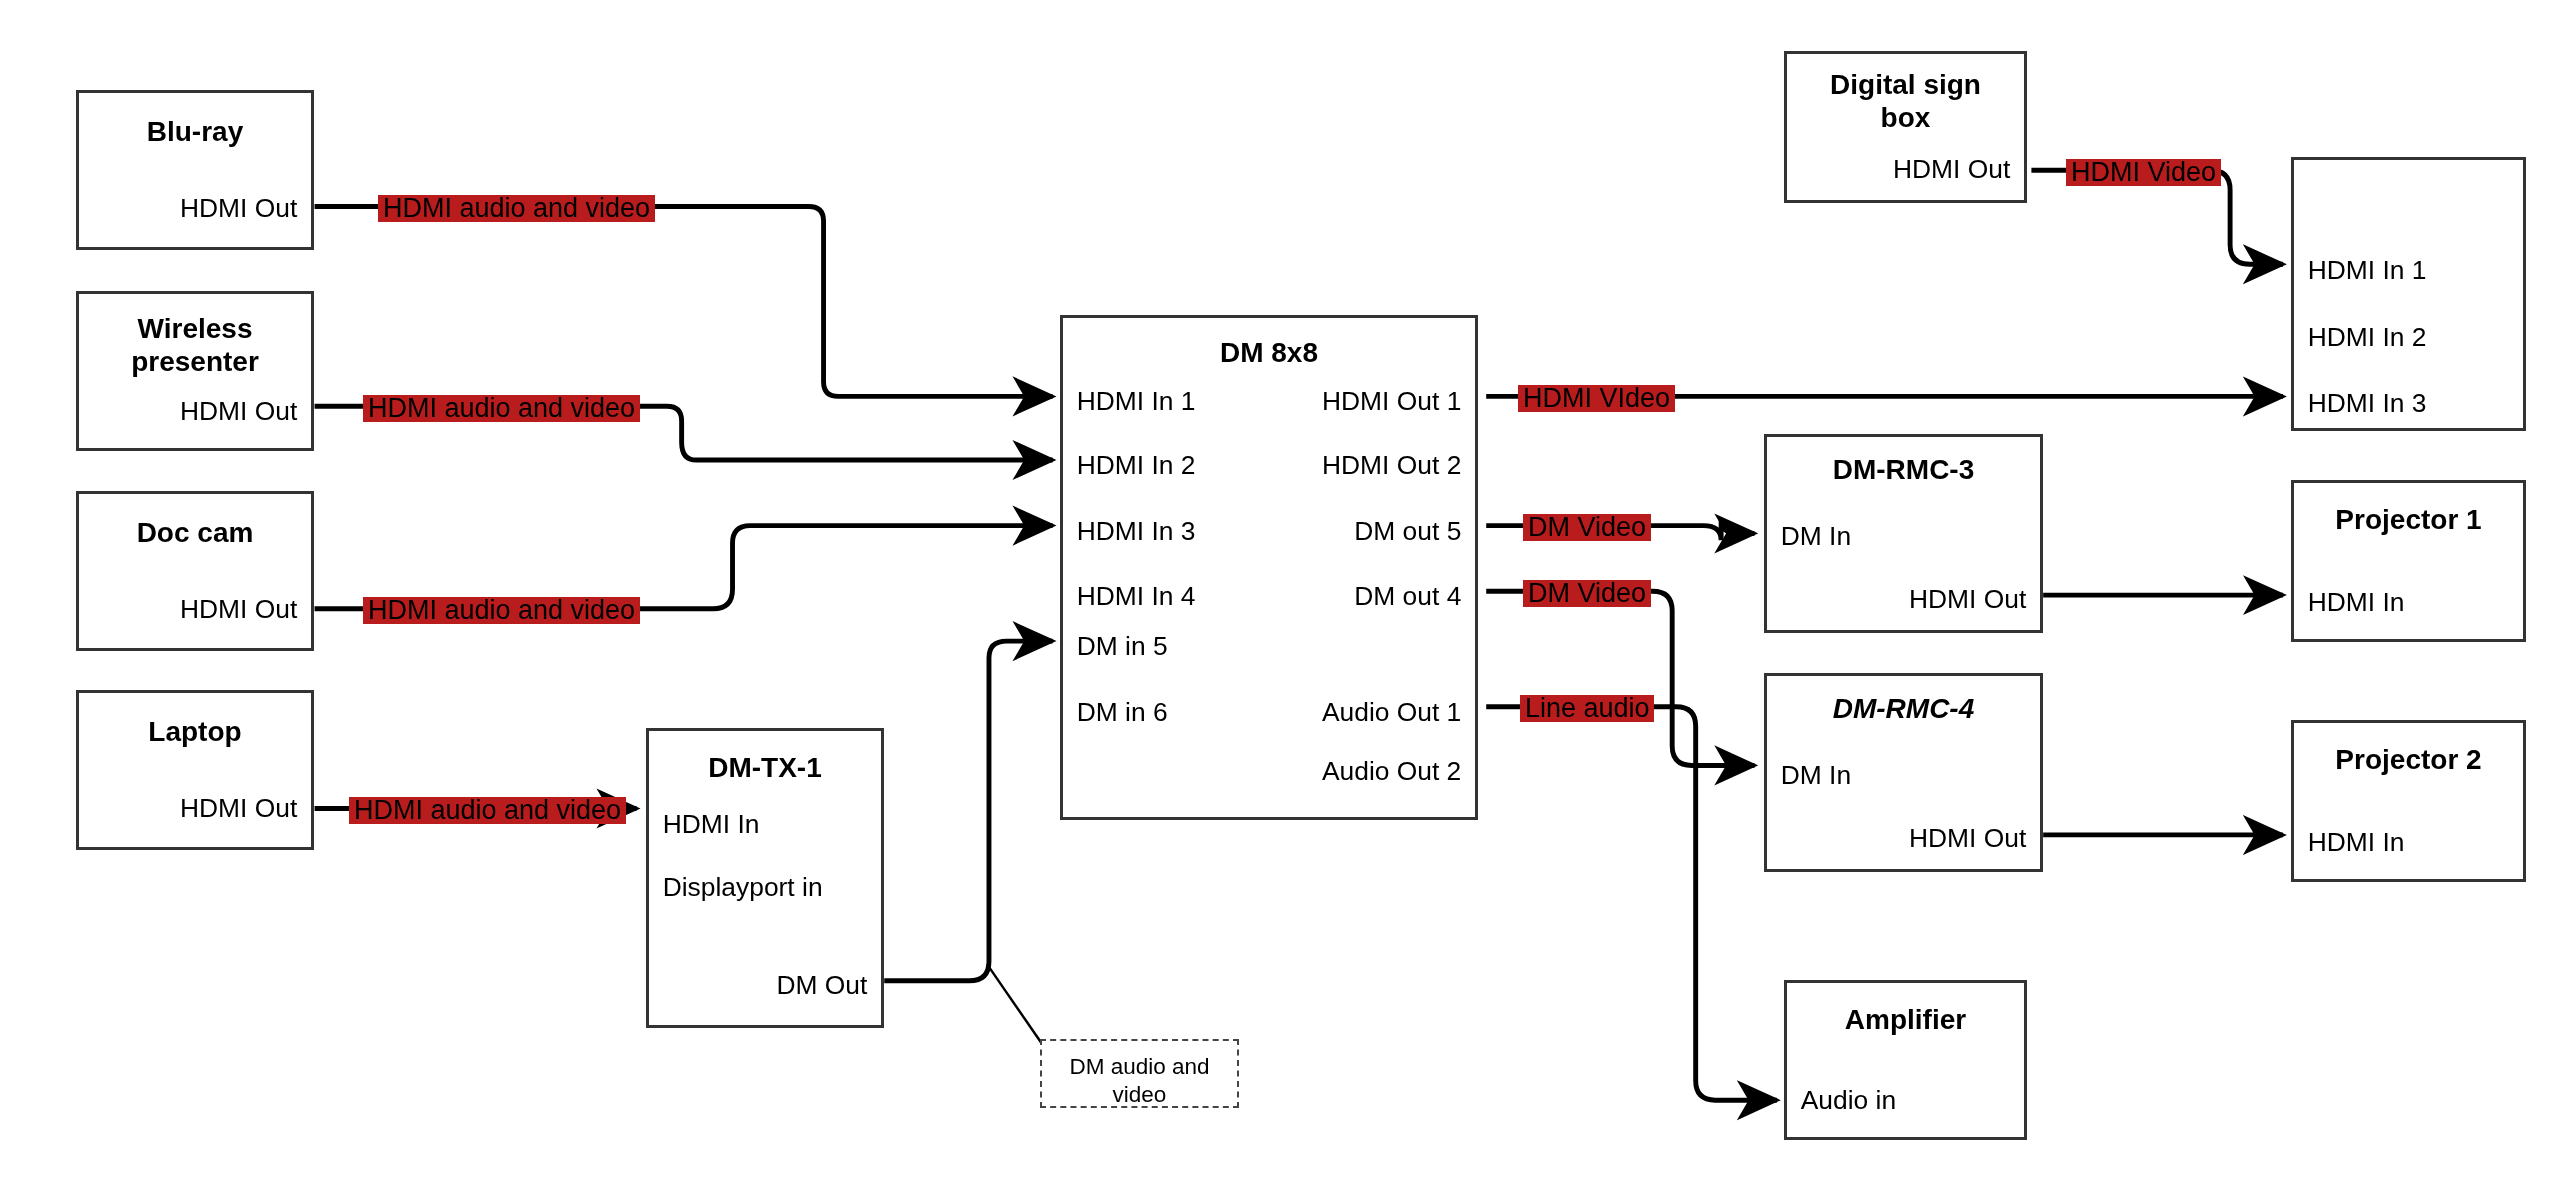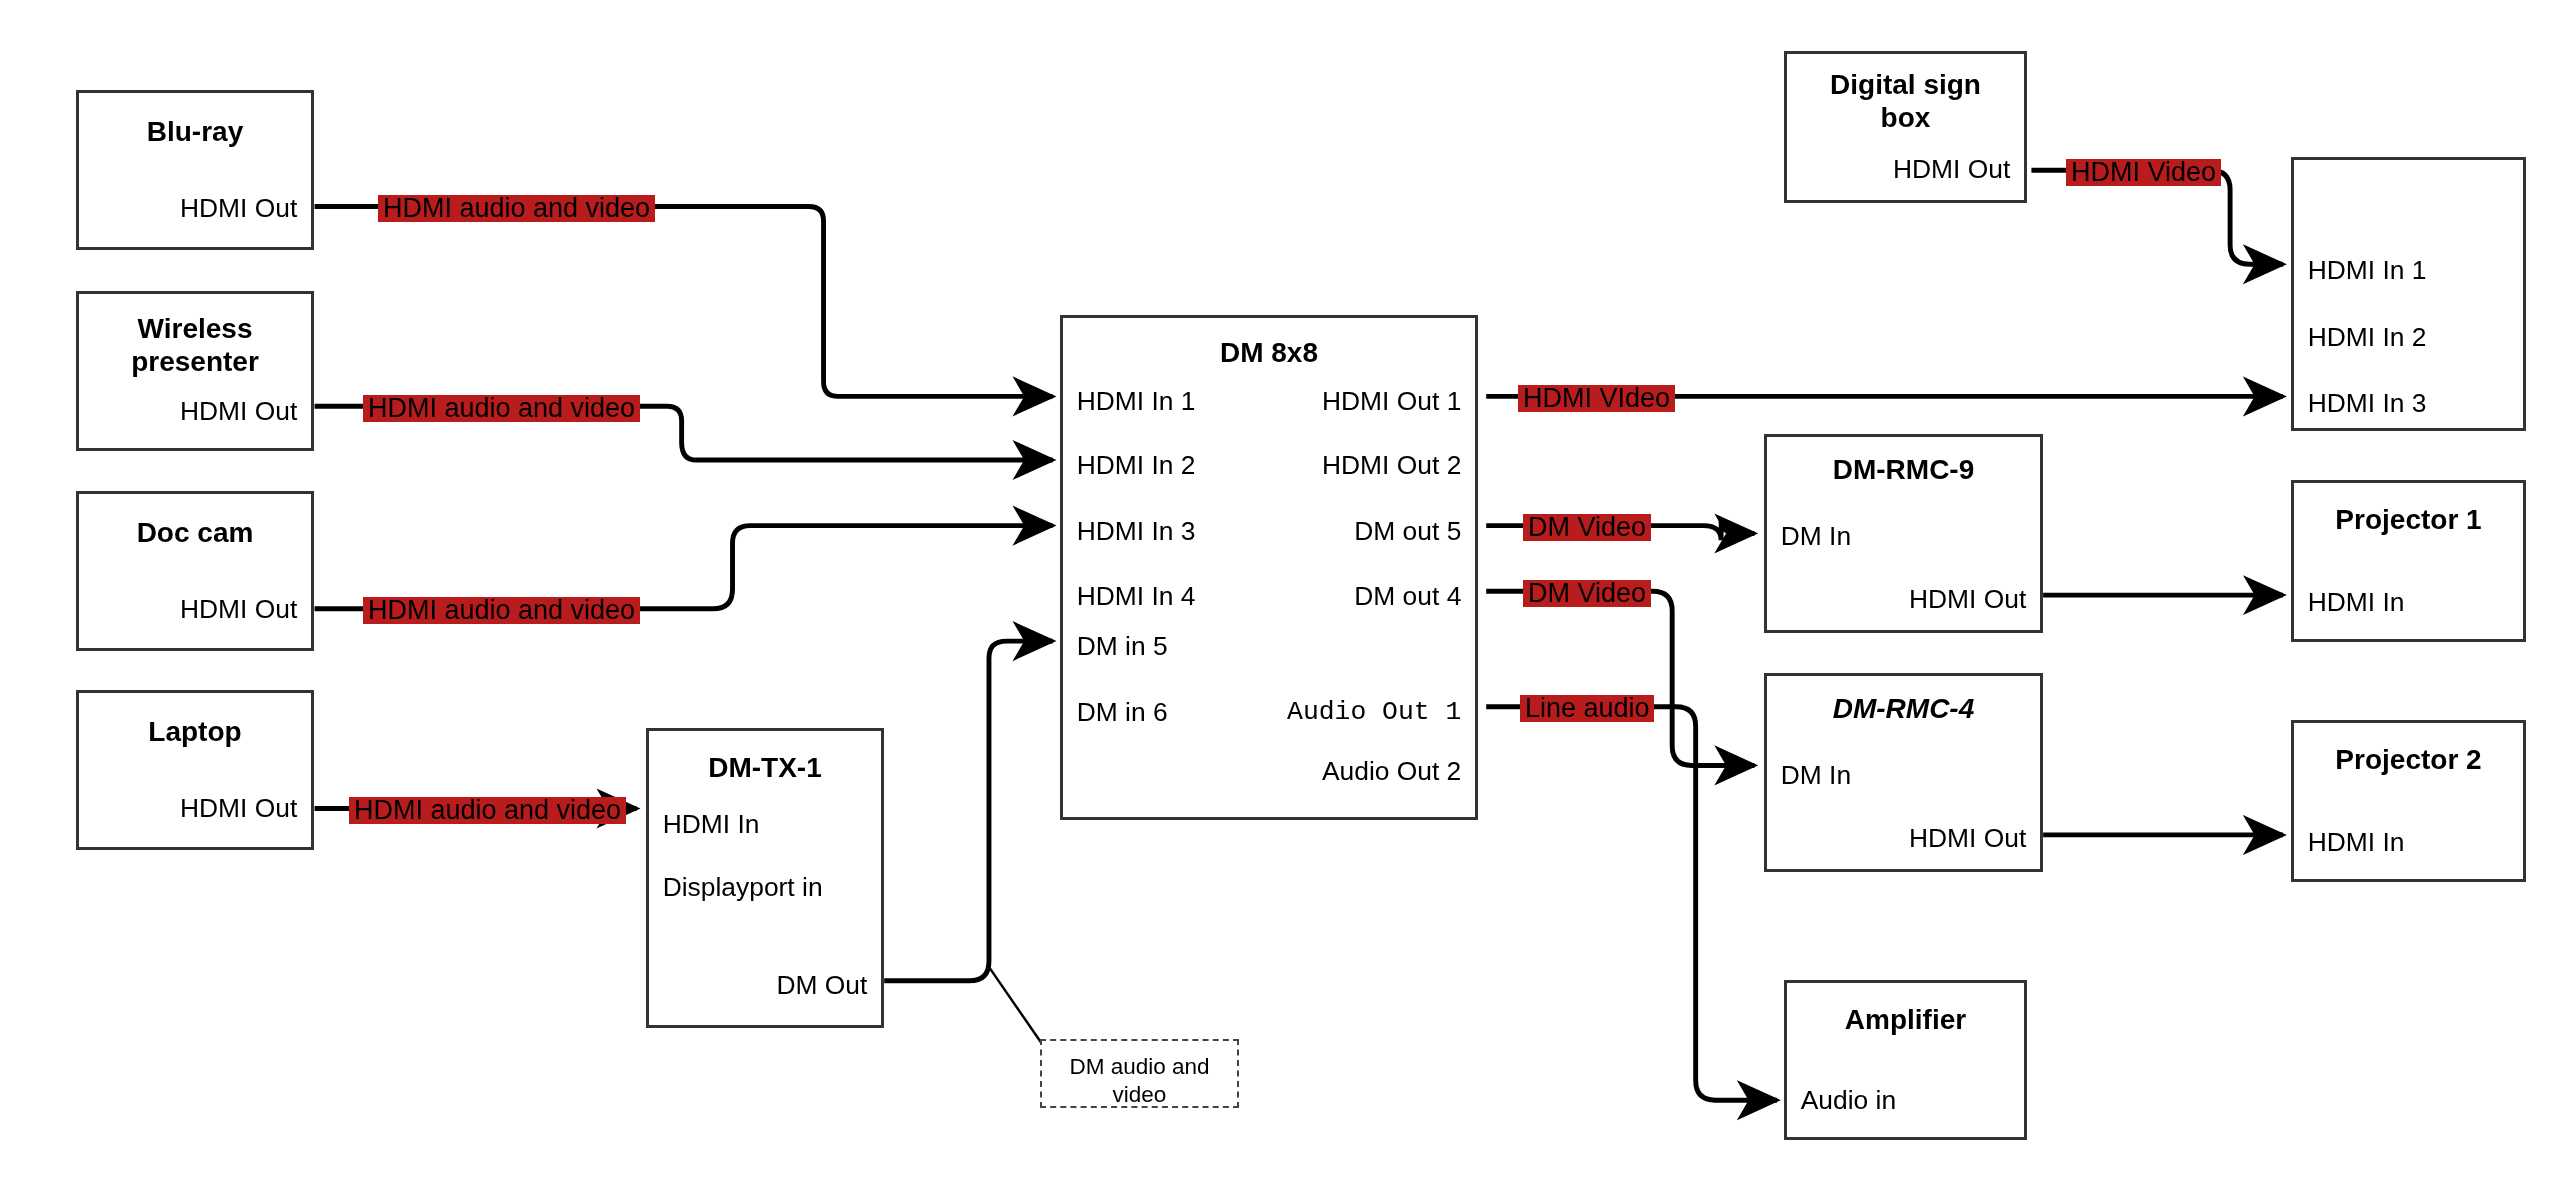--- a/index.html
+++ b/index.html
@@ -133,38 +133,38 @@
     <div class="port l" style="top:134px;">HDMI In 2</div>
     <div class="port l" style="top:200px;">HDMI In 3</div>
     <div class="port l" style="top:265px;">HDMI In 4</div>
     <div class="port l" style="top:315px;">DM in 5</div>
     <div class="port l" style="top:381px;">DM in 6</div>
 
     <div class="port r" style="top:70px;">HDMI Out 1</div>
     <div class="port r" style="top:134px;">HDMI Out 2</div>
     <div class="port r" style="top:200px;">DM out 5</div>
     <div class="port r" style="top:265px;">DM out 4</div>
-    <div class="port r" style="top:381px;font-family:Liberation Mono, monospace;">Audio Out 1</div>
+    <div class="port r" style="top:381px;">Audio Out 1</div>
     <div class="port r" style="top:440px;">Audio Out 2</div>
   </div>
 
   <div class="node" style="left:1784px;top:51px;width:243px;height:152px;">
     <div class="title" style="top:13.7px;white-space:pre-line;">Digital sign
 box</div>
     <div class="port r" style="top:102px;">HDMI Out</div>
   </div>
 
   <div class="node" style="left:2291px;top:157px;width:235px;height:274px;">
     <div class="port l" style="top:97px;">HDMI In 1</div>
     <div class="port l" style="top:164px;">HDMI In 2</div>
     <div class="port l" style="top:230px;">HDMI In 3</div>
   </div>
 
   <div class="node" style="left:1764px;top:434px;width:279px;height:199px;">
-    <div class="title" style="top:15.7px;">DM-RMC-9</div>
+    <div class="title" style="top:15.7px;">DM-RMC-3</div>
     <div class="port l" style="top:86px;">DM In</div>
     <div class="port r" style="top:149px;">HDMI Out</div>
   </div>
 
   <div class="node" style="left:1764px;top:673px;width:279px;height:199px;">
     <div class="title" style="top:15.7px;font-style:italic;">DM-RMC-4</div>
     <div class="port l" style="top:86px;">DM In</div>
     <div class="port r" style="top:149px;">HDMI Out</div>
   </div>
 

